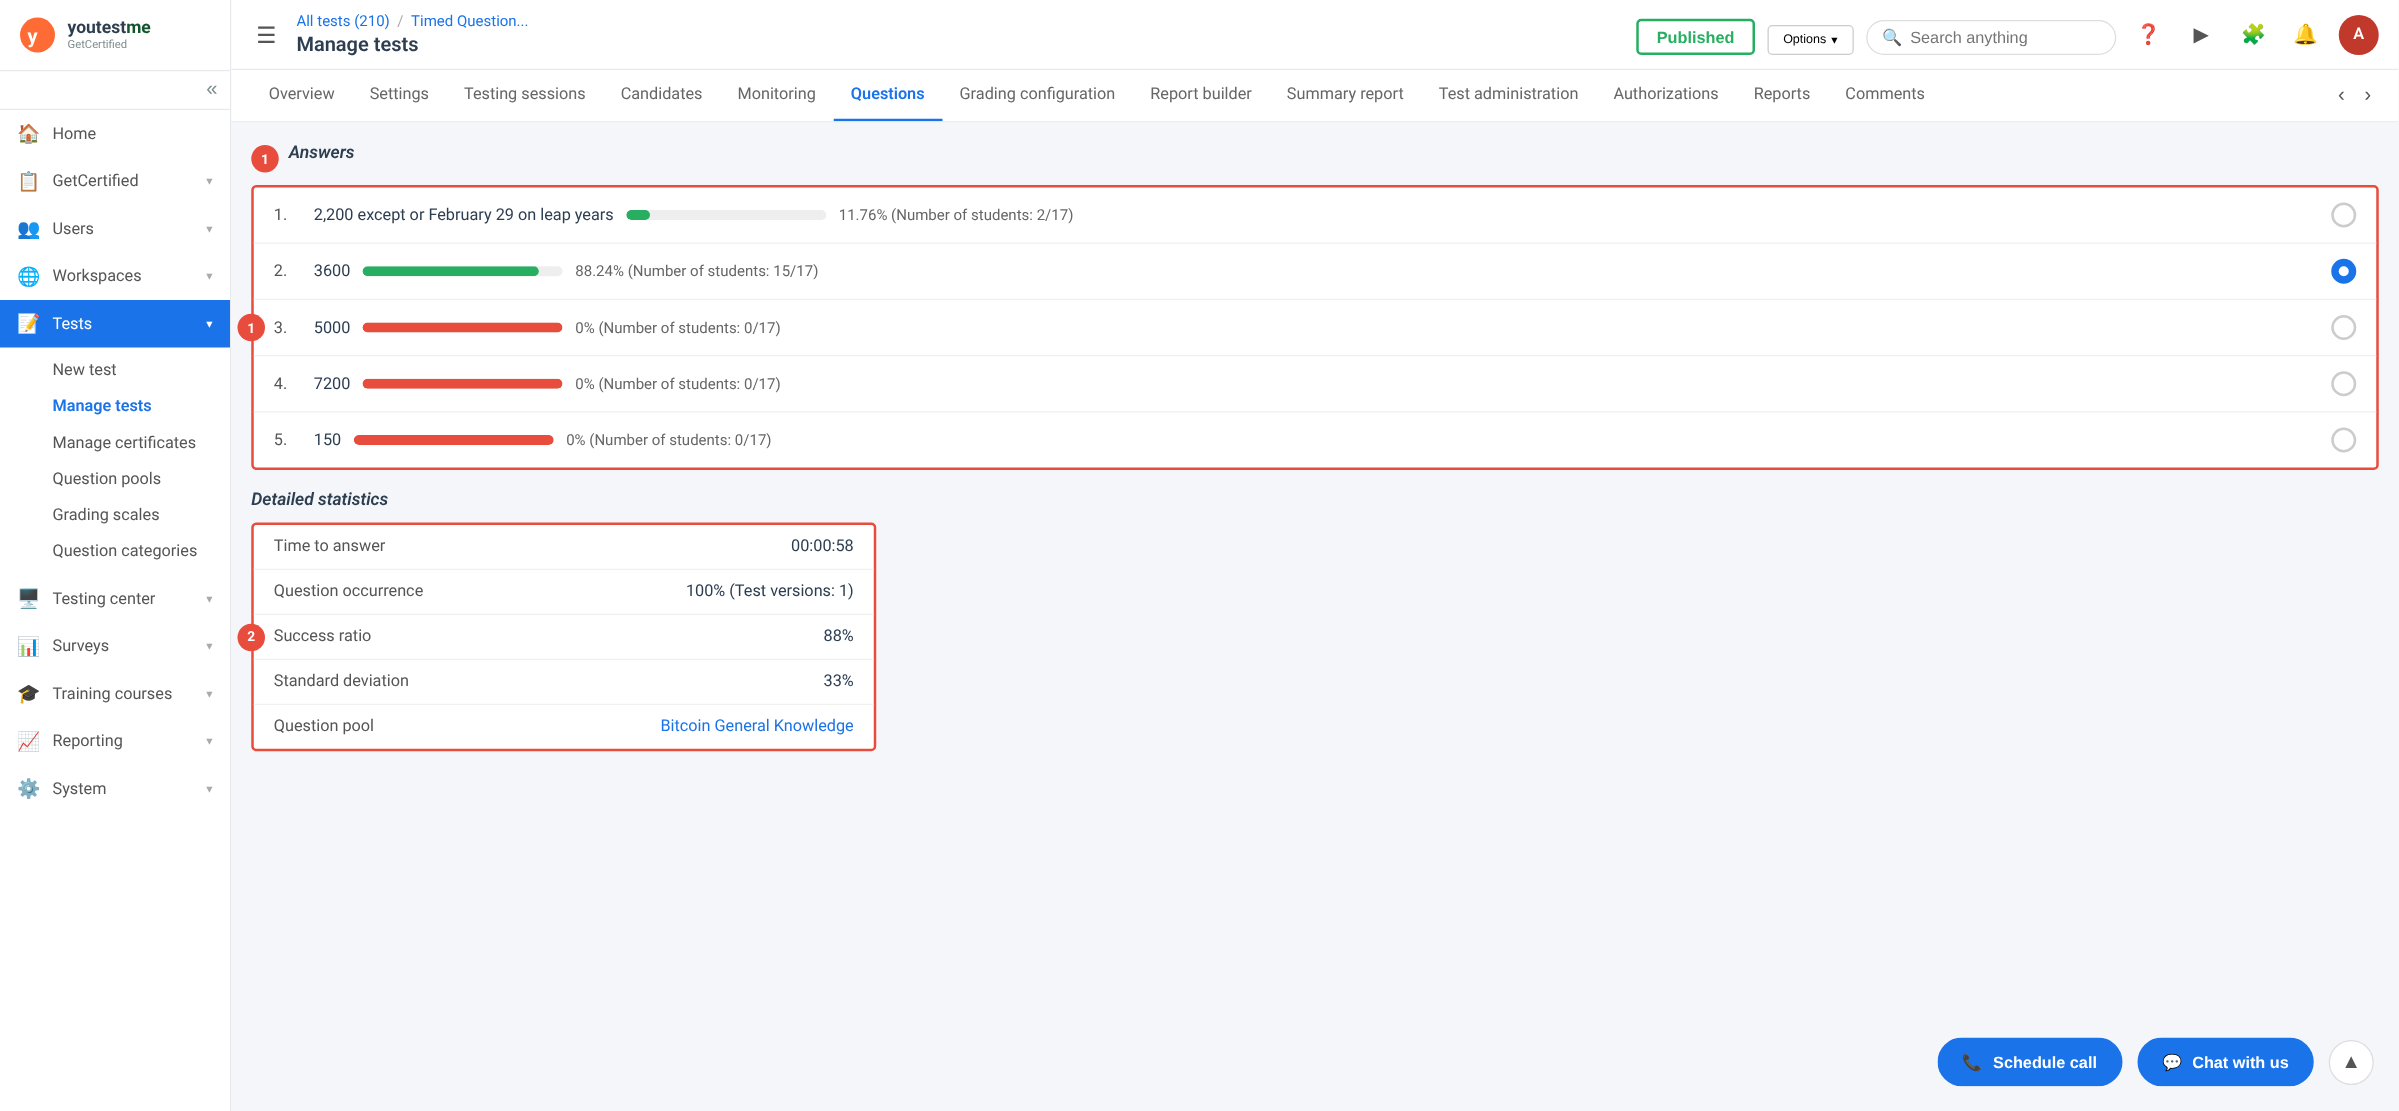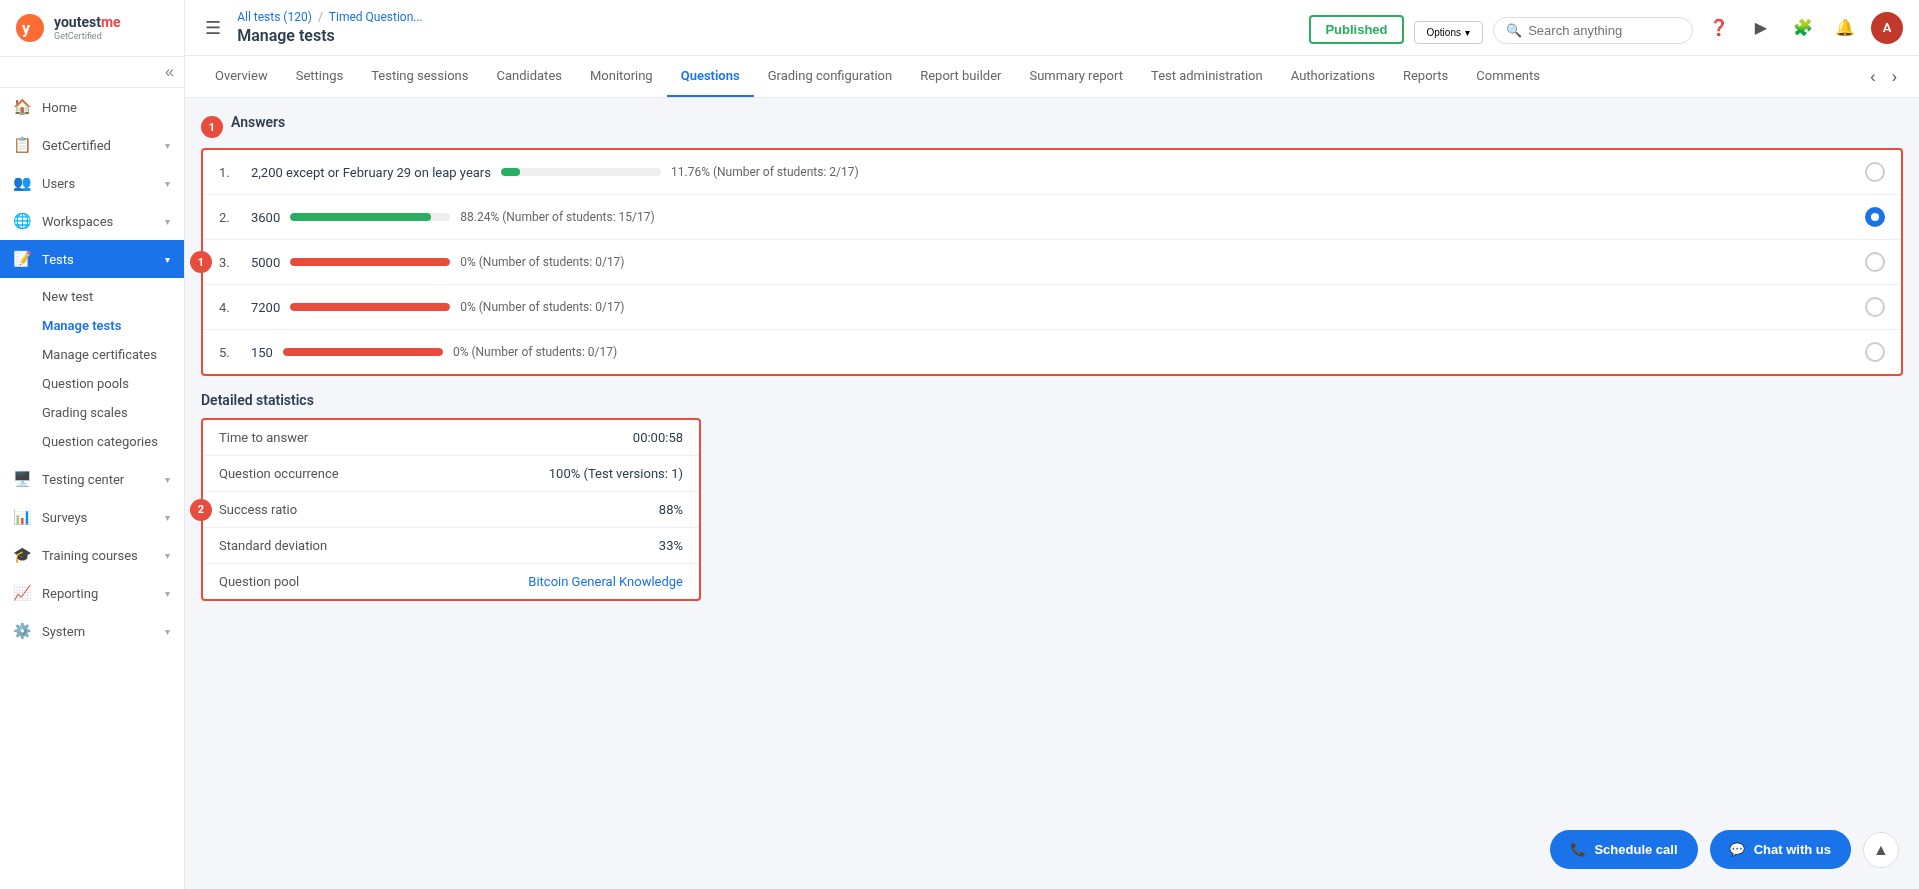--- a/index.html
+++ b/index.html
@@ -46,21 +46,21 @@
 
     
     .tabs-bar { background: #fff; border-bottom: 1px solid #e8e9ec; display: flex; align-items: center; padding: 0 16px; flex-shrink: 0; overflow-x: auto; }
     .tab { padding: 12px 14px; font-size: 13px; color: #666; cursor: pointer; border-bottom: 2px solid transparent; white-space: nowrap; }
     .tab.active { color: #1a73e8; border-bottom: 2px solid #1a73e8; font-weight: 600; }
     .tabs-nav { margin-left: auto; display: flex; gap: 4px; }
     .tabs-nav-btn { background: none; border: none; cursor: pointer; font-size: 16px; color: #555; padding: 4px 6px; }
 
     
     .content { flex: 1; overflow-y: auto; padding: 16px; background: #f5f6fa; }
-    .section-title { font-size: 14px; font-weight: 600; color: #2c3e50; margin-bottom: 10px; }
+    .section-title { font-size: 14px; font-weight: 600; color: #2c3e50; margin-bottom: 10px; font-style: italic; }
 
     
     .answers-box { border: 2px solid #e74c3c; background: #fff; border-radius: 4px; margin-bottom: 16px; }
     .answer-row { display: flex; align-items: center; padding: 12px 16px; border-bottom: 1px solid #f0f0f0; gap: 12px; }
     .answer-row:last-child { border-bottom: none; }
     .answer-num { color: #555; font-size: 13px; width: 20px; flex-shrink: 0; }
     .answer-content { flex: 1; display: flex; flex-direction: row; gap: 10px; }
     .answer-text { font-size: 13px; color: #2c3e50; }
     .answer-bar-row { display: flex; align-items: center; gap: 10px; }
     .answer-bar-bg { width: 160px; height: 8px; background: #eee; border-radius: 4px; overflow: hidden; }
@@ -95,21 +95,21 @@
 </head>
 <body>
 
 <div class="sidebar">
   <div class="sidebar-logo">
     <svg class="logo-icon" viewBox="0 0 32 32">
       <circle cx="16" cy="16" r="14" fill="#ff6b35"></circle>
       <text x="8" y="22" font-size="16" fill="#fff" font-weight="bold">y</text>
     </svg>
     <div class="logo-text">
-      <span class="logo-main">youtest<span style="color:#ef4444">me</span></span>
+      <span class="logo-main">youtest<span style="color:#14532d">me</span></span>
       <span class="logo-sub">GetCertified</span>
     </div>
   </div>
   <div class="sidebar-collapse">
     <button class="collapse-btn">«</button>
   </div>
 
   <div class="sidebar-item">
     <span class="item-icon">🏠</span>
     <span class="item-label">Home</span>
@@ -178,21 +178,21 @@
     <span class="chevron">▾</span>
   </div>
 </div>
 
 <div class="main">
 
   <div class="header">
     <button class="hamburger-btn">☰</button>
     <div class="breadcrumb-title-col">
       <div class="breadcrumb">
-        <span class="breadcrumb-part">All tests (120)</span>
+        <span class="breadcrumb-part">All tests (210)</span>
         <span class="breadcrumb-sep">/</span>
         <span class="breadcrumb-part">Timed Question...</span>
       </div>
       <span class="page-title">Manage tests</span>
     </div>
     <div class="header-right">
       <button class="published-btn">Published</button>
       <button class="options-btn">
         <span>Options</span>
         <span>▾</span>

